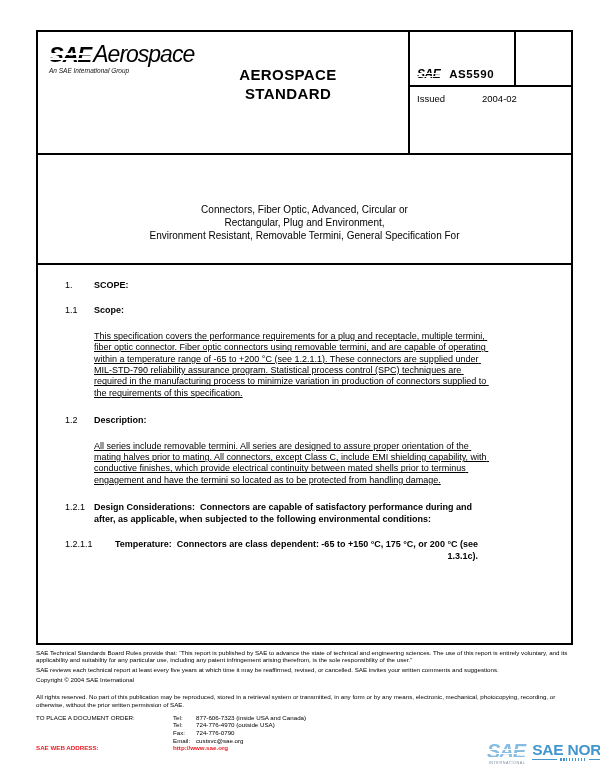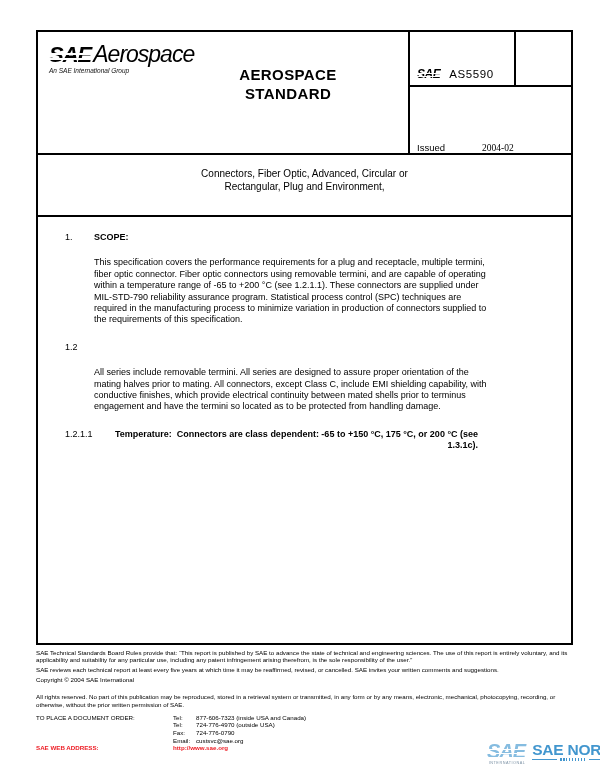--- a/index.html
+++ b/index.html
@@ -53,40 +53,40 @@
   .hdr-right-top { height: 55px; display: flex; border-bottom: 2px solid #000; }
   .id-cell {
     width: 106px; border-right: 2px solid #000;
     display: flex; align-items: flex-end; padding: 0 0 5px 7px; gap: 9px;
   }
   .id-sae { font-style: italic; font-weight: 900; font-size: 12px; line-height: 12px; letter-spacing: -0.5px; position: relative; }
   .id-sae::after {
     content: ""; position: absolute; left: 0; right: 0; top: 3px; height: 7px;
     background: repeating-linear-gradient(to bottom, transparent 0 2px, #fff 2px 3px);
   }
-  .id-num { font-weight: normal; font-size: 11.5px; line-height: 12px; letter-spacing: 0.6px; }
+  .id-num { font-weight: bold; font-size: 11.5px; line-height: 12px; letter-spacing: 0.6px; }
   .id-empty { flex: 1; }
-  .issued-row { flex: 1; padding: 6px 0 0 7px; font-size: 9.5px; display: flex; align-items: flex-end; }
-  .issued-date { margin-left: 37px; font-family: Liberation Serif, serif; }
+  .issued-row { flex: 1; padding: 6px 0 0 7px; font-size: 9.5px; display: flex; }
+  .issued-date { margin-left: 37px; }
 
   
   .title-box {
     height: 62px; border-bottom: 2px solid #000;
-    padding-top: 12px; text-align: center;
-    font-size: 10px; line-height: 13px;
+    text-align: center;
+    font-size: 10px; line-height: 13px; margin-top: 48px;
   }
 
   
   .bodytext { flex: 1; padding: 15px 30px 0 27px; font-size: 9px; line-height: 11.4px; }
   .sec { display: flex; margin-bottom: 14px; }
   .sec-num { flex: 0 0 29px; }
   .sec-num.wide { flex: 0 0 45px; }
   .sec-body { flex: 1; max-width: 400px; white-space: pre-wrap; font-weight: bold; }
   .sec-body.narrow { max-width: 368px; text-align: right; }
-  .para { margin: 0 0 16px 29px; max-width: 398px; white-space: pre-wrap; }
+  .para { margin: 0 0 16px 29px; max-width: 398px; white-space: pre-wrap; text-decoration: underline; }
 
   
   .footer {
     position: absolute; left: 36px; top: 649px; width: 540px;
     font-size: 6.2px; line-height: 7.2px; color: #000;
   }
   .fp1 { margin-bottom: 3px; }
   .fp2 { margin-bottom: 2.5px; }
   .fp3 { margin-bottom: 10px; }
   .fp4 { margin-bottom: 6px; }
@@ -149,36 +149,46 @@
       <div class="issued-row">
         <span>Issued</span>
         <span class="issued-date">2004-02</span>
       </div>
     </div>
   </div>
 
   <div class="title-box">
     <div>Connectors, Fiber Optic, Advanced, Circular or</div>
     <div>Rectangular, Plug and Environment,</div>
+    <div>Environment Resistant, Removable Termini, General Specification For</div>
   </div>
 
   <div class="bodytext">
 
     <div class="sec">
       <span class="sec-num">1.</span>
       <div class="sec-body">SCOPE:</div>
     </div>
 
+    <div class="sec">
+      <span class="sec-num">1.1</span>
+      <div class="sec-body">Scope:</div>
+    </div>
     <div class="para">This specification covers the performance requirements for a plug and receptacle, multiple termini, fiber optic connector. Fiber optic connectors using removable termini, and are capable of operating within a temperature range of -65 to +200 °C (see 1.2.1.1). These connectors are supplied under MIL-STD-790 reliability assurance program. Statistical process control (SPC) techniques are required in the manufacturing process to minimize variation in production of connectors supplied to the requirements of this specification.</div>
 
     <div class="sec">
       <span class="sec-num">1.2</span>
+      <div class="sec-body">Description:</div>
     </div>
     <div class="para">All series include removable termini. All series are designed to assure proper orientation of the mating halves prior to mating. All connectors, except Class C, include EMI shielding capability, with conductive finishes, which provide electrical continuity between mated shells prior to terminus engagement and have the termini so located as to be protected from handling damage.</div>
 
+    <div class="sec">
+      <span class="sec-num">1.2.1</span>
+      <div class="sec-body">Design Considerations:  Connectors are capable of satisfactory performance during and after, as applicable, when subjected to the following environmental conditions:</div>
+    </div>
 
     <div class="sec">
       <span class="sec-num wide">1.2.1.1</span>
       <div class="sec-body narrow">Temperature:  Connectors are class dependent: -65 to +150 °C, 175 °C, or 200 °C (see 1.3.1c).</div>
     </div>
 
   </div>
 </div>
 
 <div class="footer">

